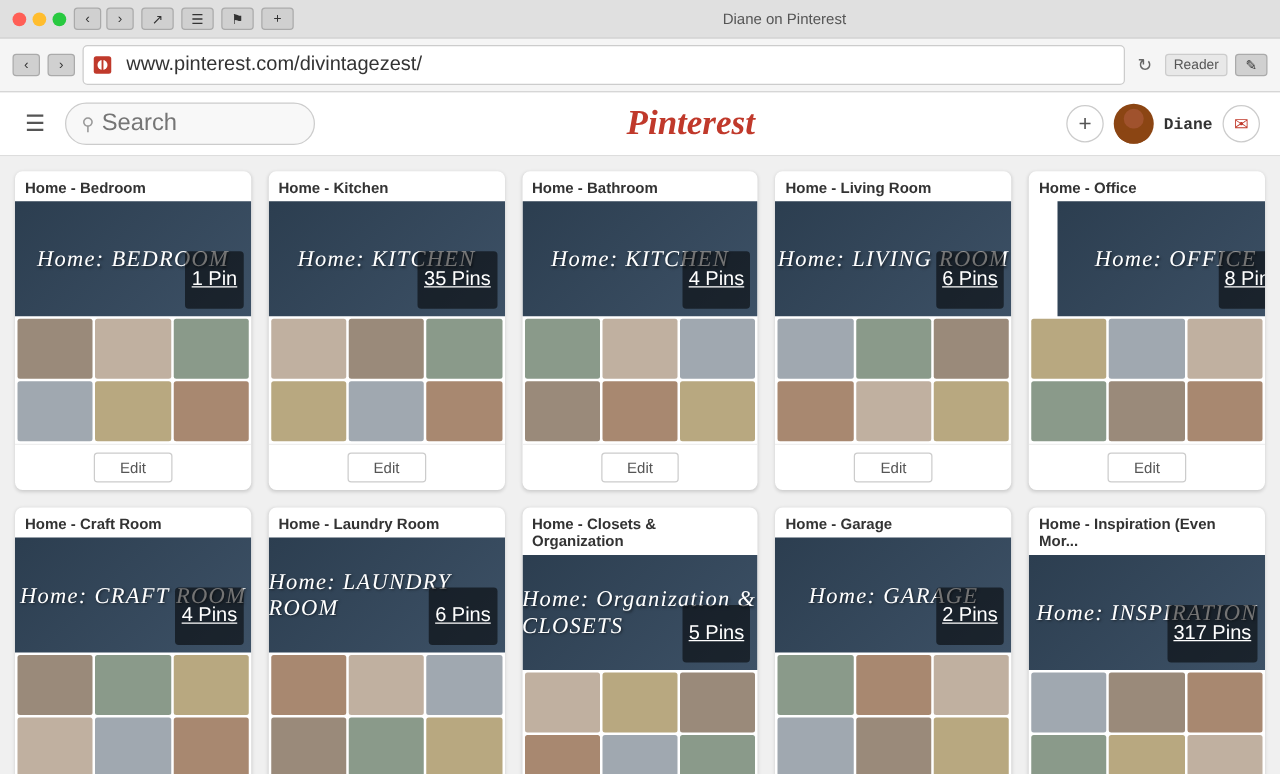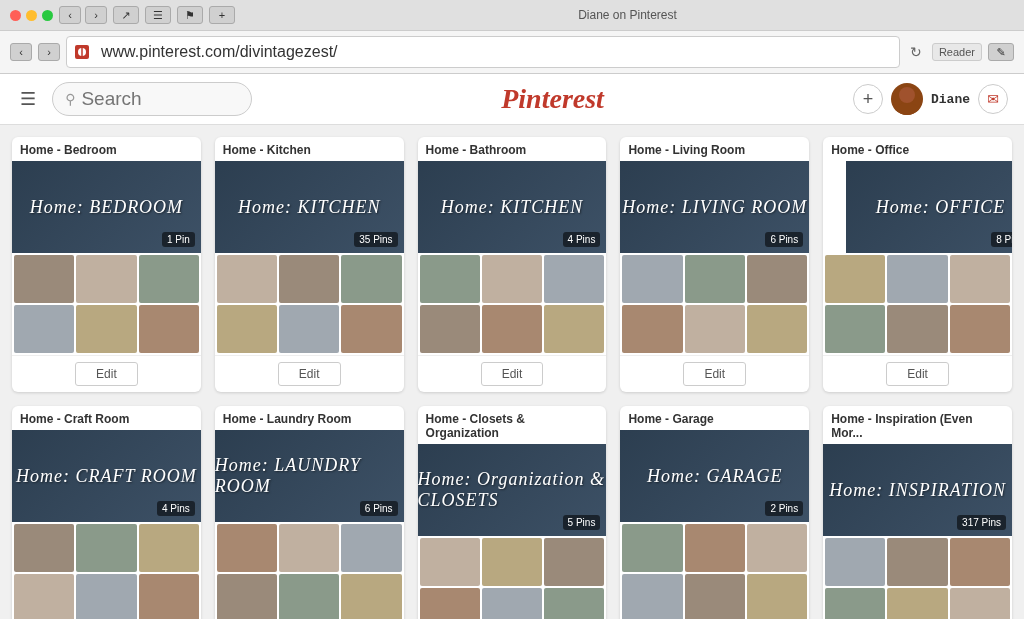--- a/index.html
+++ b/index.html
@@ -40,21 +40,21 @@
 
     
     .boards-container { padding: 12px; overflow-y: auto; max-height: 530px; }
     .boards-grid { display: grid; grid-template-columns: repeat(5, 1fr); gap: 14px; }
 
     .board-card { background: white; border-radius: 6px; overflow: hidden; box-shadow: 0 1px 3px rgba(0,0,0,0.15); }
     .board-title { font-size: 12px; font-weight: bold; color: #333; padding: 6px 8px 4px; }
     .board-images { position: relative; }
     .board-main-placeholder { width: 100%; height: 92px; display: flex; align-items: center; justify-content: center; position: relative; overflow: hidden; }
     .board-banner { width: 100%; height: 100%; display: flex; align-items: center; justify-content: center; font-family: 'Palatino Linotype', serif; font-size: 18px; color: white; text-shadow: 1px 1px 2px rgba(0,0,0,0.5); }
-    .pin-count { position: absolute; bottom: 6px; right: 6px; background: rgba(0,0,0,0.55); color: white; font-size: 10px; padding: 2px 5px; border-radius: 3px; }
+    .pin-count { position: absolute; bottom: 6px; right: 6px; background: rgba(0,0,0,0.55); color: white; font-size: 16px; padding: 14px 5px; border-radius: 3px; text-decoration: underline; }
     .board-thumbs { display: grid; grid-template-columns: repeat(3, 1fr); gap: 2px; padding: 2px; }
     .board-thumb { height: 48px; background: #ddd; border-radius: 2px; overflow: hidden; }
     .board-edit { text-align: center; padding: 6px; border-top: 1px solid #eee; }
     .edit-btn { background: none; border: 1px solid #ccc; border-radius: 3px; padding: 4px 20px; font-size: 12px; color: #555; cursor: pointer; }
 
     
     .banner-bedroom { background: linear-gradient(135deg, #2c3e50, #3d5166); }
     .banner-kitchen { background: linear-gradient(135deg, #2c3e50, #3d5166); }
     .banner-bathroom { background: linear-gradient(135deg, #2c3e50, #3d5166); }
     .banner-living { background: linear-gradient(135deg, #2c3e50, #3d5166); }

